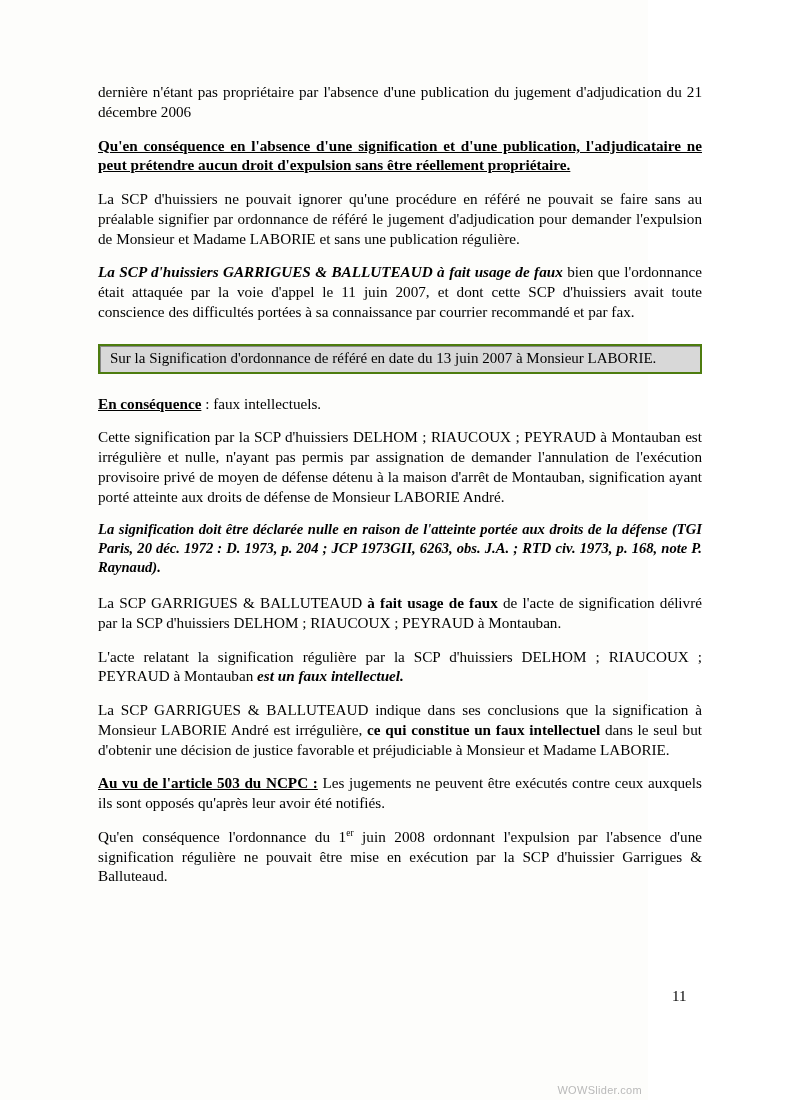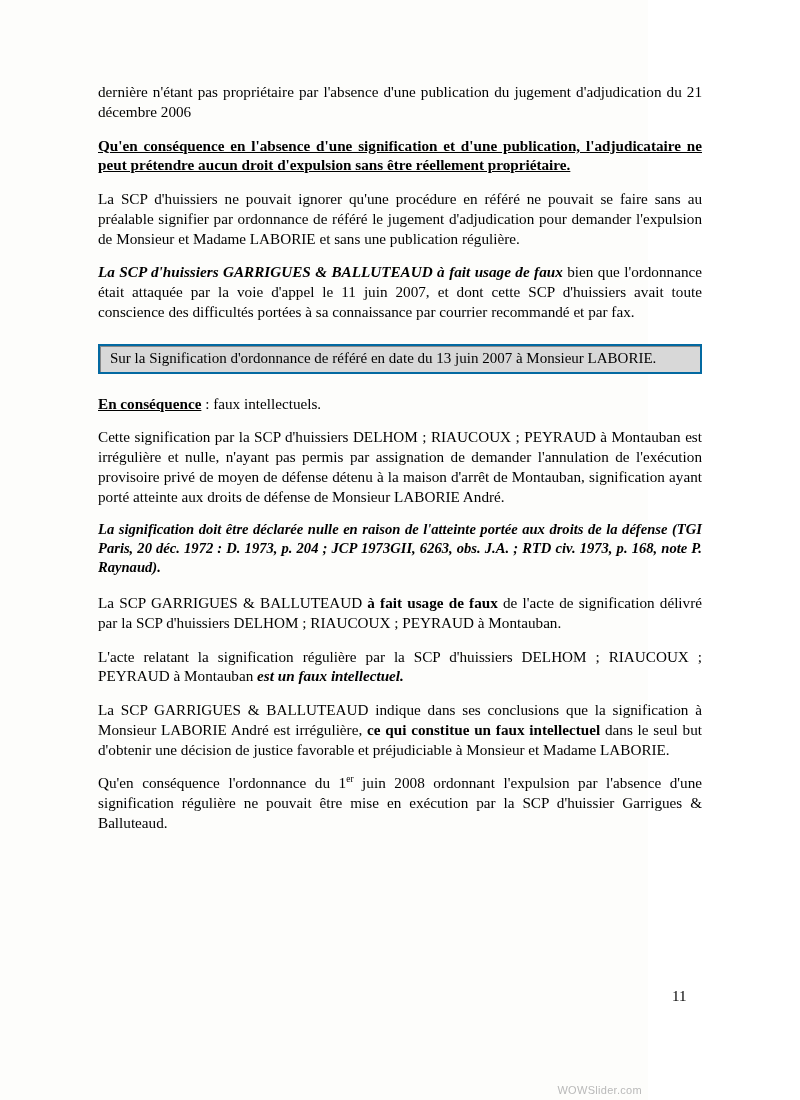--- a/index.html
+++ b/index.html
@@ -41,21 +41,21 @@
   .bold { font-weight: bold; }
   .bold-ital { font-weight: bold; font-style: italic; }
   .underline { text-decoration: underline; }
 
   .heading-underline-bold {
     font-weight: bold;
     text-decoration: underline;
   }
 
   .banner {
-    border: 2px solid #0369a1;
+    border: 2px solid #4d7c0f;
     background: #d8d8d8;
     padding: 4px 10px 5px 10px;
     font-size: 15px;
     margin: 22px 0 20px 0;
     box-shadow: 1px 1px 0 #888 inset;
   }
   .banner-inner {
     display: block;
   }
 
@@ -118,20 +118,21 @@
 
 
     <p class="quote-block"><span>La signification doit être déclarée nulle en raison de l'atteinte portée aux droits de la défense (TGI Paris, 20 déc. 1972 : D. 1973, p. 204 ; JCP 1973GII, 6263, obs. J.A. ; RTD civ. 1973, p. 168, note P. Raynaud).</span></p>
 
     <p class="para"><span>La SCP GARRIGUES &amp; BALLUTEAUD </span><span class="bold">à fait usage de faux</span><span> de l'acte de signification délivré par la SCP d'huissiers DELHOM ; RIAUCOUX ; PEYRAUD à Montauban.</span></p>
 
     <p class="para"><span>L'acte relatant la signification régulière par la SCP d'huissiers DELHOM ; RIAUCOUX ; PEYRAUD à Montauban </span><span class="bold-ital">est un faux intellectuel.</span></p>
 
     <p class="para"><span>La SCP GARRIGUES &amp; BALLUTEAUD indique dans ses conclusions que la signification à Monsieur LABORIE André est irrégulière, </span><span class="bold">ce qui constitue un faux intellectuel</span><span> dans le seul but d'obtenir une décision de justice favorable et préjudiciable à Monsieur et Madame LABORIE.</span></p>
 
+    <p class="para"><span class="heading-underline-bold">Au vu de l'article 503 du NCPC :</span><span> Les jugements ne peuvent être exécutés contre ceux auxquels ils sont opposés qu'après leur avoir été notifiés.</span></p>
 
 
     <p class="para"><span>Qu'en conséquence l'ordonnance du 1</span><sup>er</sup><span> juin 2008 ordonnant l'expulsion par l'absence d'une signification régulière ne pouvait être mise en exécution par la SCP d'huissier Garrigues &amp; Balluteaud.</span></p>
 
   </div>
 
   <div class="page-number">11</div>
   <div class="watermark">WOWSlider.com</div>
 </div>
 

